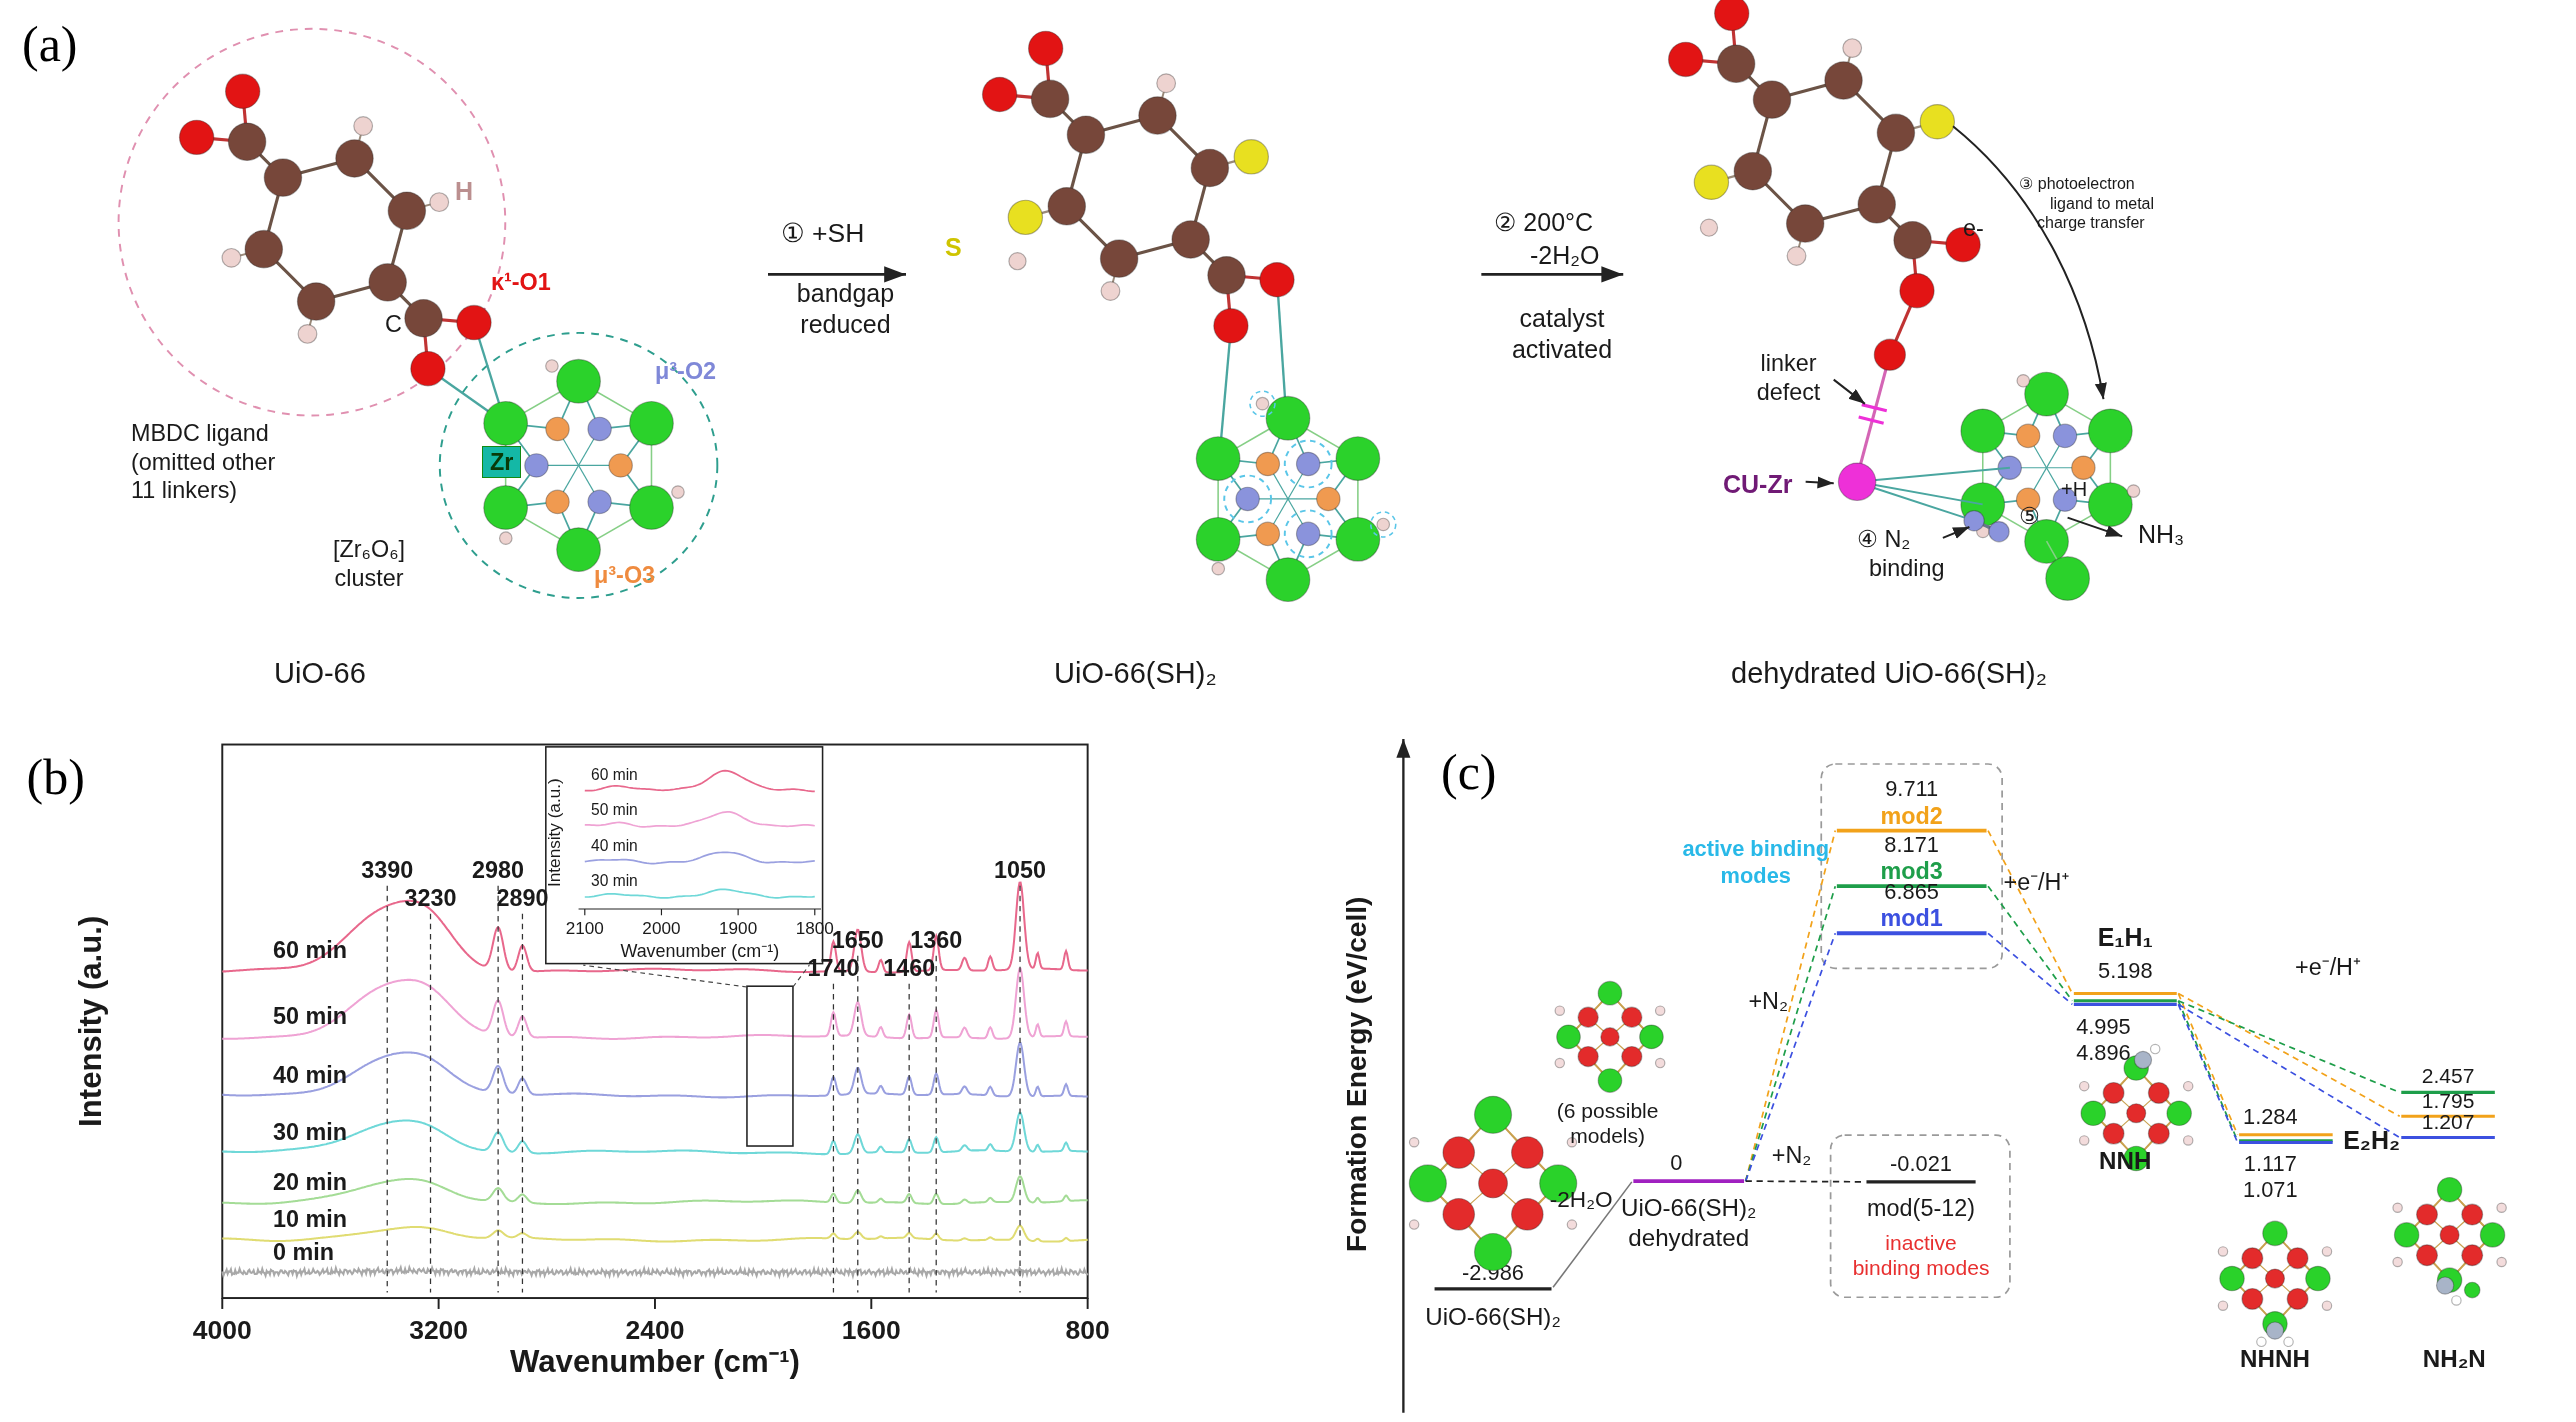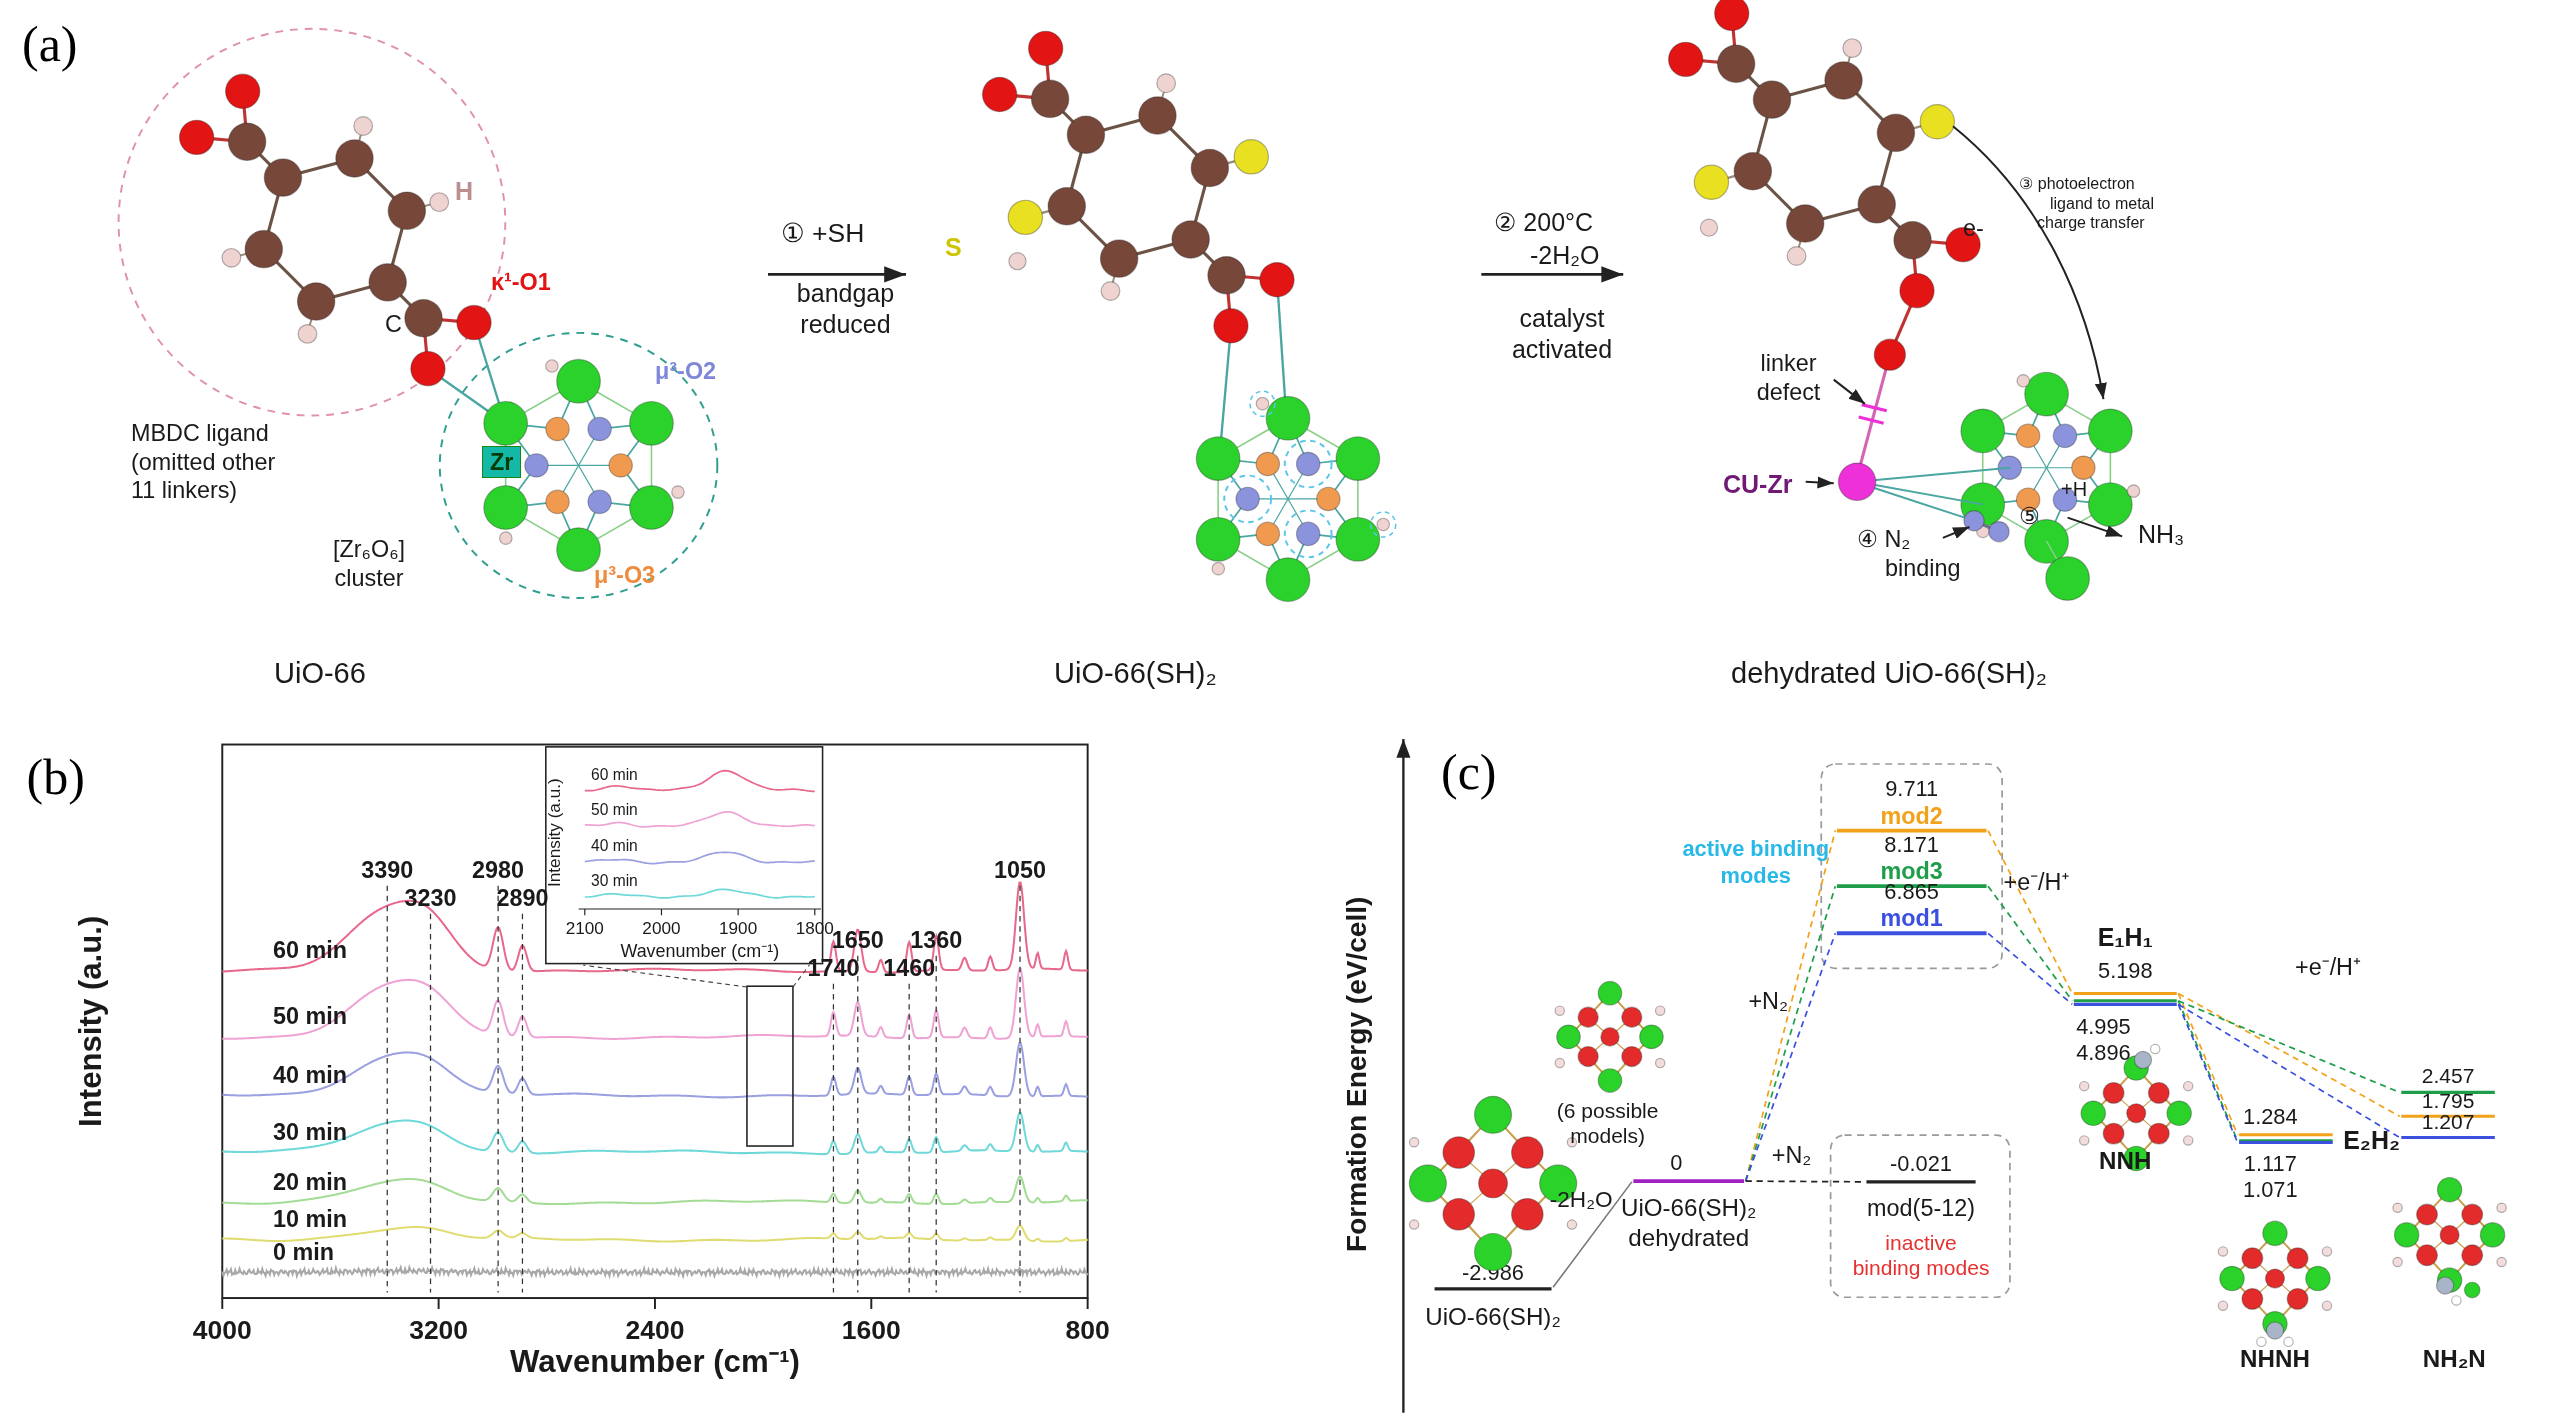--- a/index.html
+++ b/index.html
@@ -605,21 +605,21 @@
     <div class="lbl" style="left:1963px;top:214px;font-size:23.4px">e-</div>
 
     <div class="lbl center" style="left:1745px;top:349px;width:87px">
       <div>linker</div>
       <div>defect</div>
     </div>
     <div class="lbl magenta" style="left:1723px;top:469px;font-size:25px;font-weight:600">CU-Zr</div>
 
     <div class="lbl" style="left:1857px;top:525px">
       <div>④ N₂</div>
-      <div style="margin-left:28px">binding</div>
+      <div style="margin-left:12px">binding</div>
     </div>
     <div class="lbl" style="left:2019px;top:502px">⑤</div>
     <div class="lbl" style="left:2061px;top:477px;font-size:20px">+H</div>
     <div class="lbl" style="left:2138px;top:519px;font-size:25px">NH₃</div>
 
     <div class="lbl caption" style="left:1731px;top:656px;width:421px">dehydrated UiO-66(SH)₂</div>
 
     <div class="lbl panel-letter" style="left:26.5px;top:747px">(b)</div>
     <div class="lbl panel-letter" style="left:1441px;top:742px">(c)</div>
   </div>

